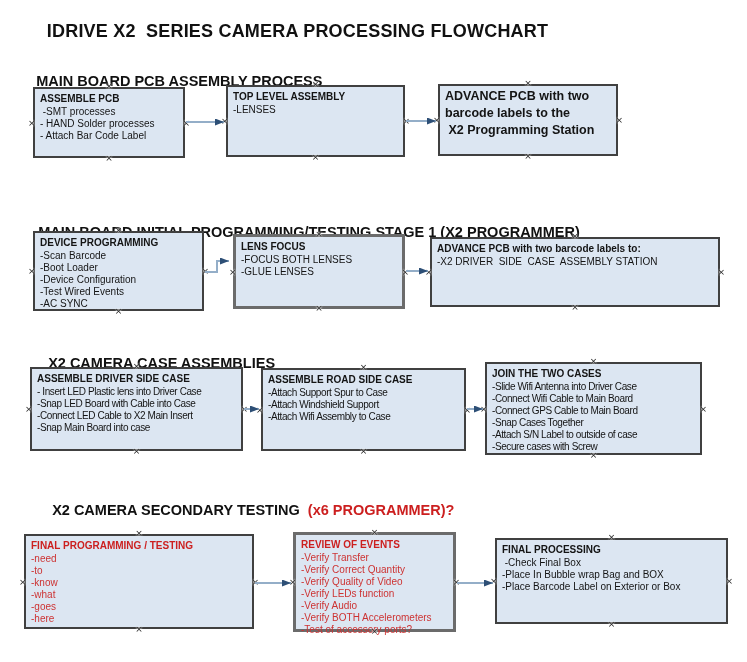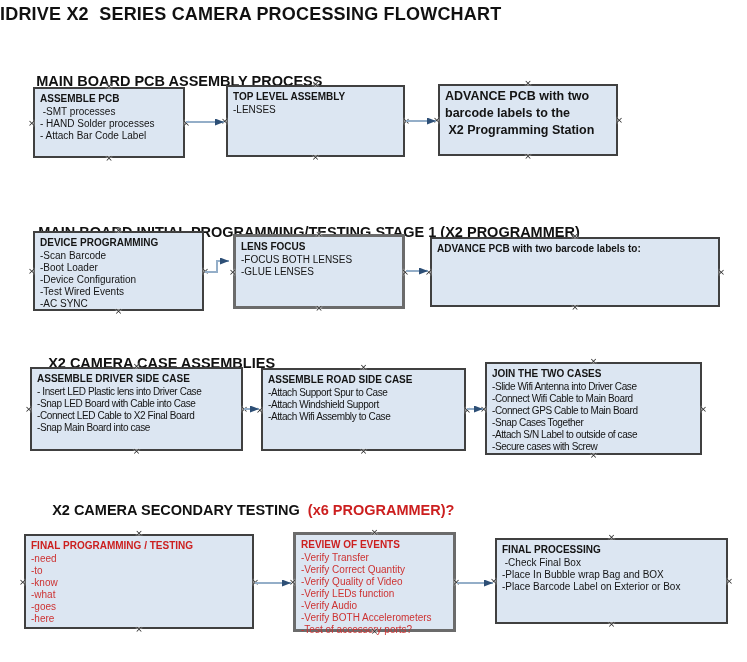--- a/index.html
+++ b/index.html
@@ -11,21 +11,21 @@
     --text:#141414;
     --red-strong:#cc1f1f;
     --red-item:#cd3333;
   }
   html,body{margin:0;padding:0;background:#ffffff;}
   #canvas{
     position:relative;width:747px;height:662px;background:#ffffff;overflow:hidden;
     font-family:"Liberation Sans","DejaVu Sans",sans-serif;color:var(--text);
   }
   .fc-main-title{
-    position:absolute;top:4px;left:0;width:595px;text-align:left;
+    position:absolute;top:21px;left:0;width:595px;text-align:center;
     font-size:18px;font-weight:bold;letter-spacing:.2px;white-space:pre;color:#111;
   }
   .fc-heading{
     position:absolute;font-size:14.5px;font-weight:bold;white-space:pre;color:#111;
   }
   .h1{left:20px;top:57px;}
   .h2{left:22px;top:208px;}
   .h3{left:32px;top:339px;}
   .h4{left:36px;top:486px;}
   .fc-heading .red-seg{color:var(--red-strong);text-align:center;}
@@ -133,31 +133,32 @@
     <div class="fc-title">LENS FOCUS</div>
     <div class="fc-item">-FOCUS BOTH LENSES</div>
     <div class="fc-item">-GLUE LENSES</div>
   <span class="fc-handle fc-h-top">×</span>
       <span class="fc-handle fc-h-right">×</span>
       <span class="fc-handle fc-h-bottom">×</span>
       <span class="fc-handle fc-h-left">×</span>
     </div>
   <div class="fc-box s2b3">
     <div class="fc-title">ADVANCE PCB with two barcode labels to:</div>
+    <div class="fc-item">-X2 DRIVER  SIDE  CASE  ASSEMBLY STATION</div>
   <span class="fc-handle fc-h-top">×</span>
       <span class="fc-handle fc-h-right">×</span>
       <span class="fc-handle fc-h-bottom">×</span>
       <span class="fc-handle fc-h-left">×</span>
     </div>
 
   <div class="fc-box s3b1 tight">
     <div class="fc-title">ASSEMBLE DRIVER SIDE CASE</div>
     <div class="fc-item">- Insert LED Plastic lens into Driver Case</div>
     <div class="fc-item">-Snap LED Board with Cable into Case</div>
-    <div class="fc-item">-Connect LED Cable to X2 Final Board</div>
+    <div class="fc-item">-Connect LED Cable to X2 Main Insert</div>
     <div class="fc-item">-Snap Main Board into case</div>
   <span class="fc-handle fc-h-top">×</span>
       <span class="fc-handle fc-h-right">×</span>
       <span class="fc-handle fc-h-bottom">×</span>
       <span class="fc-handle fc-h-left">×</span>
     </div>
   <div class="fc-box s3b2 tight">
     <div class="fc-title">ASSEMBLE ROAD SIDE CASE</div>
     <div class="fc-item">-Attach Support Spur to Case</div>
     <div class="fc-item">-Attach Windshield Support</div>

